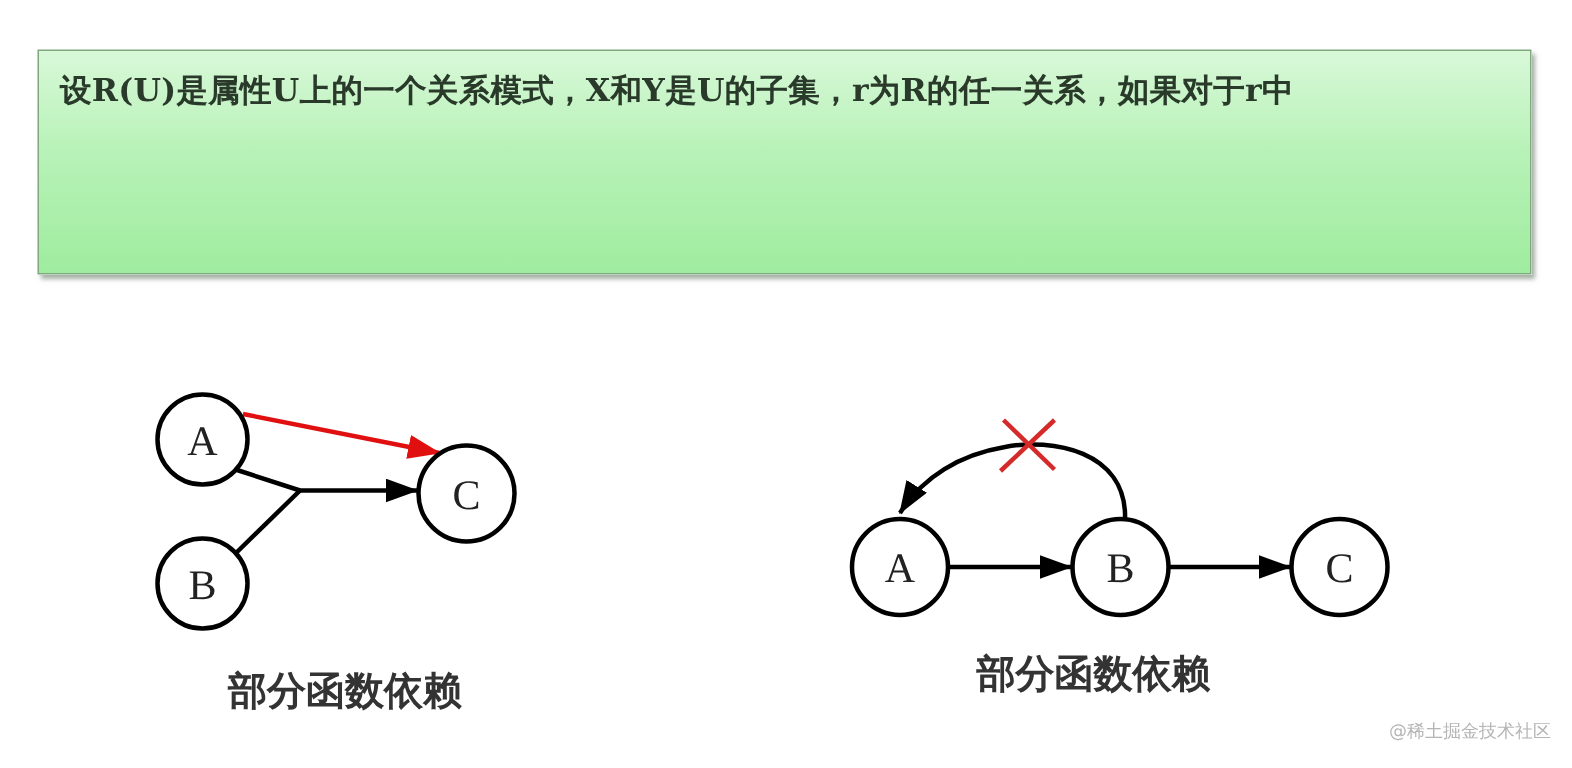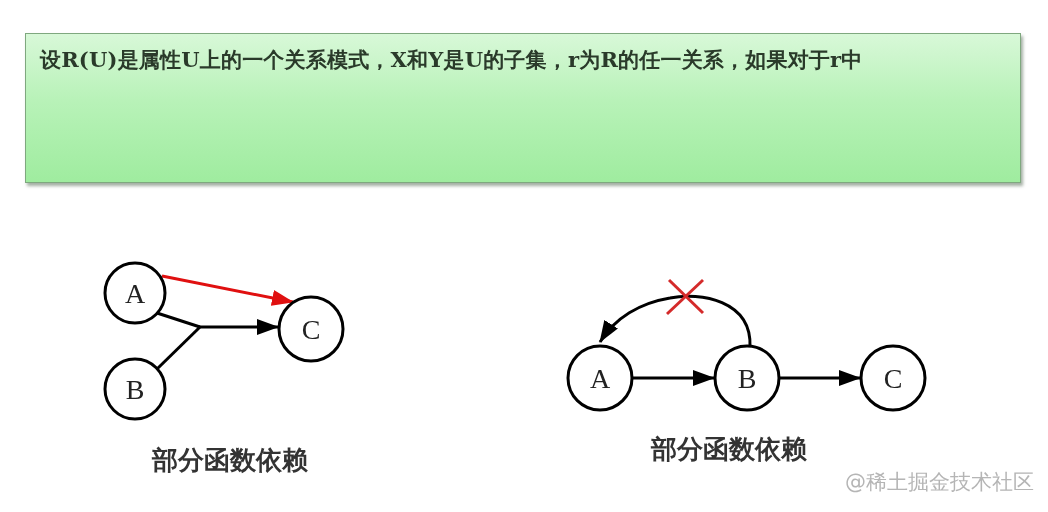--- a/index.html
+++ b/index.html
@@ -25,21 +25,21 @@
   .l3 { top:101px; }
   svg { position:absolute; left:0; top:0; }
   .node-label {
     font-family: "Liberation Serif", "DejaVu Serif", serif; font-size:28px; fill:#222;
   }
   .caption {
     position:absolute; font-size:26px; font-weight:bold; color:#333;
     font-family: "DejaVu Serif", "Liberation Serif", serif; white-space:nowrap;
   }
   .watermark {
-    position:absolute; right:14px; bottom:16px; font-size:21px; color:#b5b5b5;
+    position:absolute; right:14px; bottom:16px; font-size:12px; color:#b5b5b5;
     font-family: "DejaVu Sans", "Liberation Sans", sans-serif; white-space:nowrap;
   }
 </style>
 </head>
 <body>
 
 <div class="def-box">
   <div class="def-line l1">设R(U)是属性U上的一个关系模式，X和Y是U的子集，r为R的任一关系，如果对于r中</div>
 </div>
 

